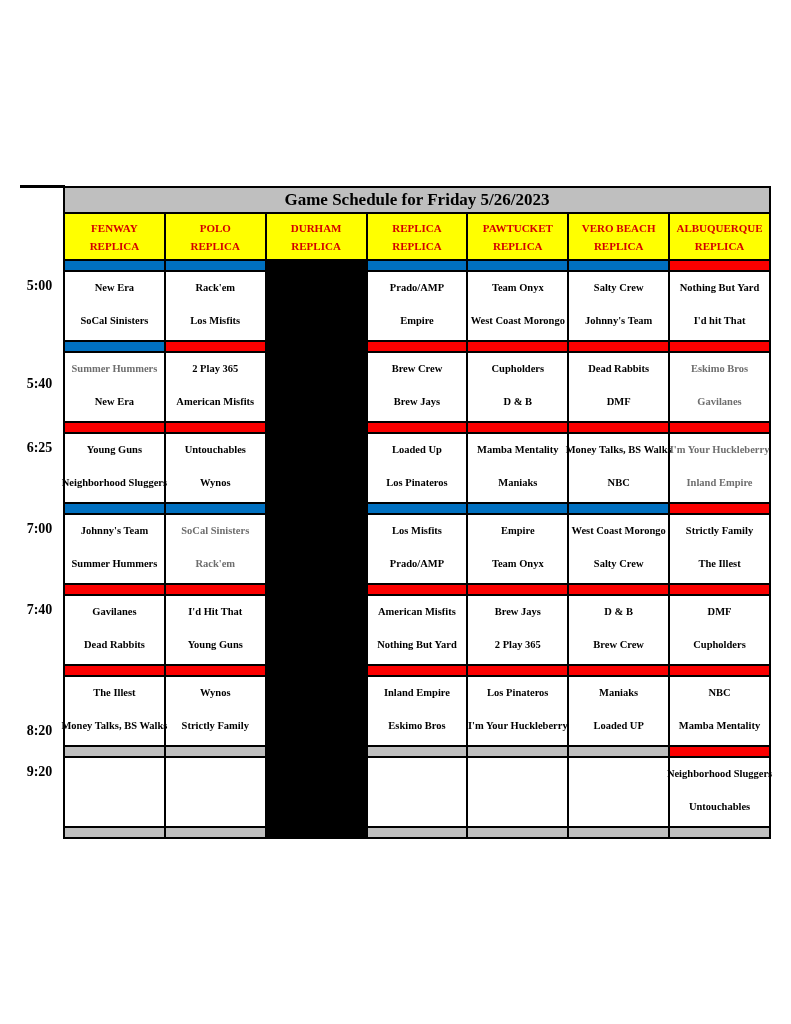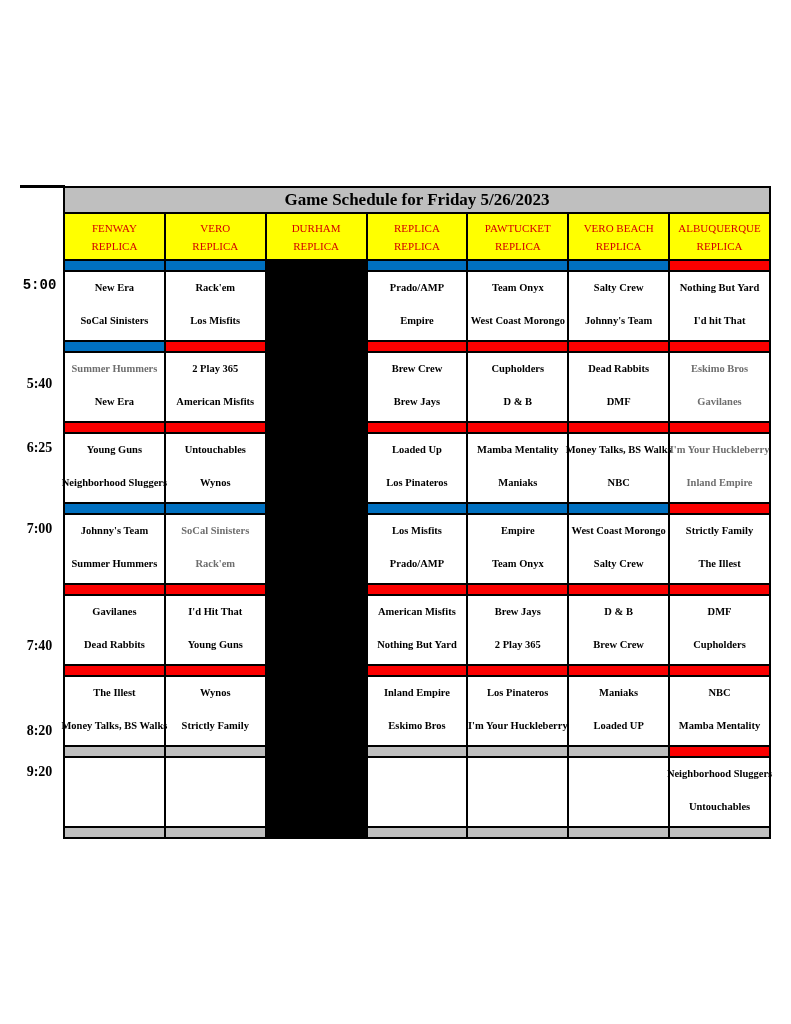--- a/index.html
+++ b/index.html
@@ -35,21 +35,21 @@
     vertical-align: middle;
     font-weight: bold;
     font-size: 17px;
     color: #000;
   }
   .header-cell {
     background: #FFFF00;
     height: 45px;
     text-align: center;
     vertical-align: middle;
-    font-weight: normal;
+    font-weight: bold;
     font-size: 11px;
     color: #D40000;
   }
   .header-cell .line { line-height: 18px; }
   .stripe-cell { height: 9px; }
   .game-cell { height: 68px; background: #fff; vertical-align: top; }
   .cell-inner {
     display: flex;
     flex-direction: column;
     align-items: center;
@@ -84,21 +84,21 @@
     <tbody>
       <tr>
         <td colspan="7" class="title-cell">Game Schedule for Friday 5/26/2023</td>
       </tr>
     <tr>
           <td class="header-cell">
             <div class="line">FENWAY</div>
             <div class="line">REPLICA</div>
           </td>
           <td class="header-cell">
-            <div class="line">VERO</div>
+            <div class="line">POLO</div>
             <div class="line">REPLICA</div>
           </td>
           <td class="header-cell">
             <div class="line">DURHAM</div>
             <div class="line">REPLICA</div>
           </td>
           <td class="header-cell">
             <div class="line">REPLICA</div>
             <div class="line">REPLICA</div>
           </td>
@@ -456,21 +456,21 @@
           <td class="stripe-cell" style="background: rgb(191, 191, 191);"></td>
           <td class="stripe-cell blackout" style="background: rgb(0, 0, 0);"></td>
           <td class="stripe-cell" style="background: rgb(191, 191, 191);"></td>
           <td class="stripe-cell" style="background: rgb(191, 191, 191);"></td>
           <td class="stripe-cell" style="background: rgb(191, 191, 191);"></td>
           <td class="stripe-cell" style="background: rgb(191, 191, 191);"></td>
         </tr>
       </tbody>
   </table>
   <div>
-      <div class="time-label" style="top: 279px; font-family: Liberation Mono, monospace;">5:00</div>
+      <div class="time-label" style="top: 279px;">5:00</div>
       <div class="time-label" style="top: 377px;">5:40</div>
       <div class="time-label" style="top: 441px;">6:25</div>
       <div class="time-label" style="top: 522px;">7:00</div>
-      <div class="time-label" style="top: 603px; margin-top: 36px;">7:40</div>
+      <div class="time-label" style="top: 603px;">7:40</div>
       <div class="time-label" style="top: 724px;">8:20</div>
       <div class="time-label" style="top: 765px;">9:20</div>
     </div>
 </div>
 
 </body></html>

